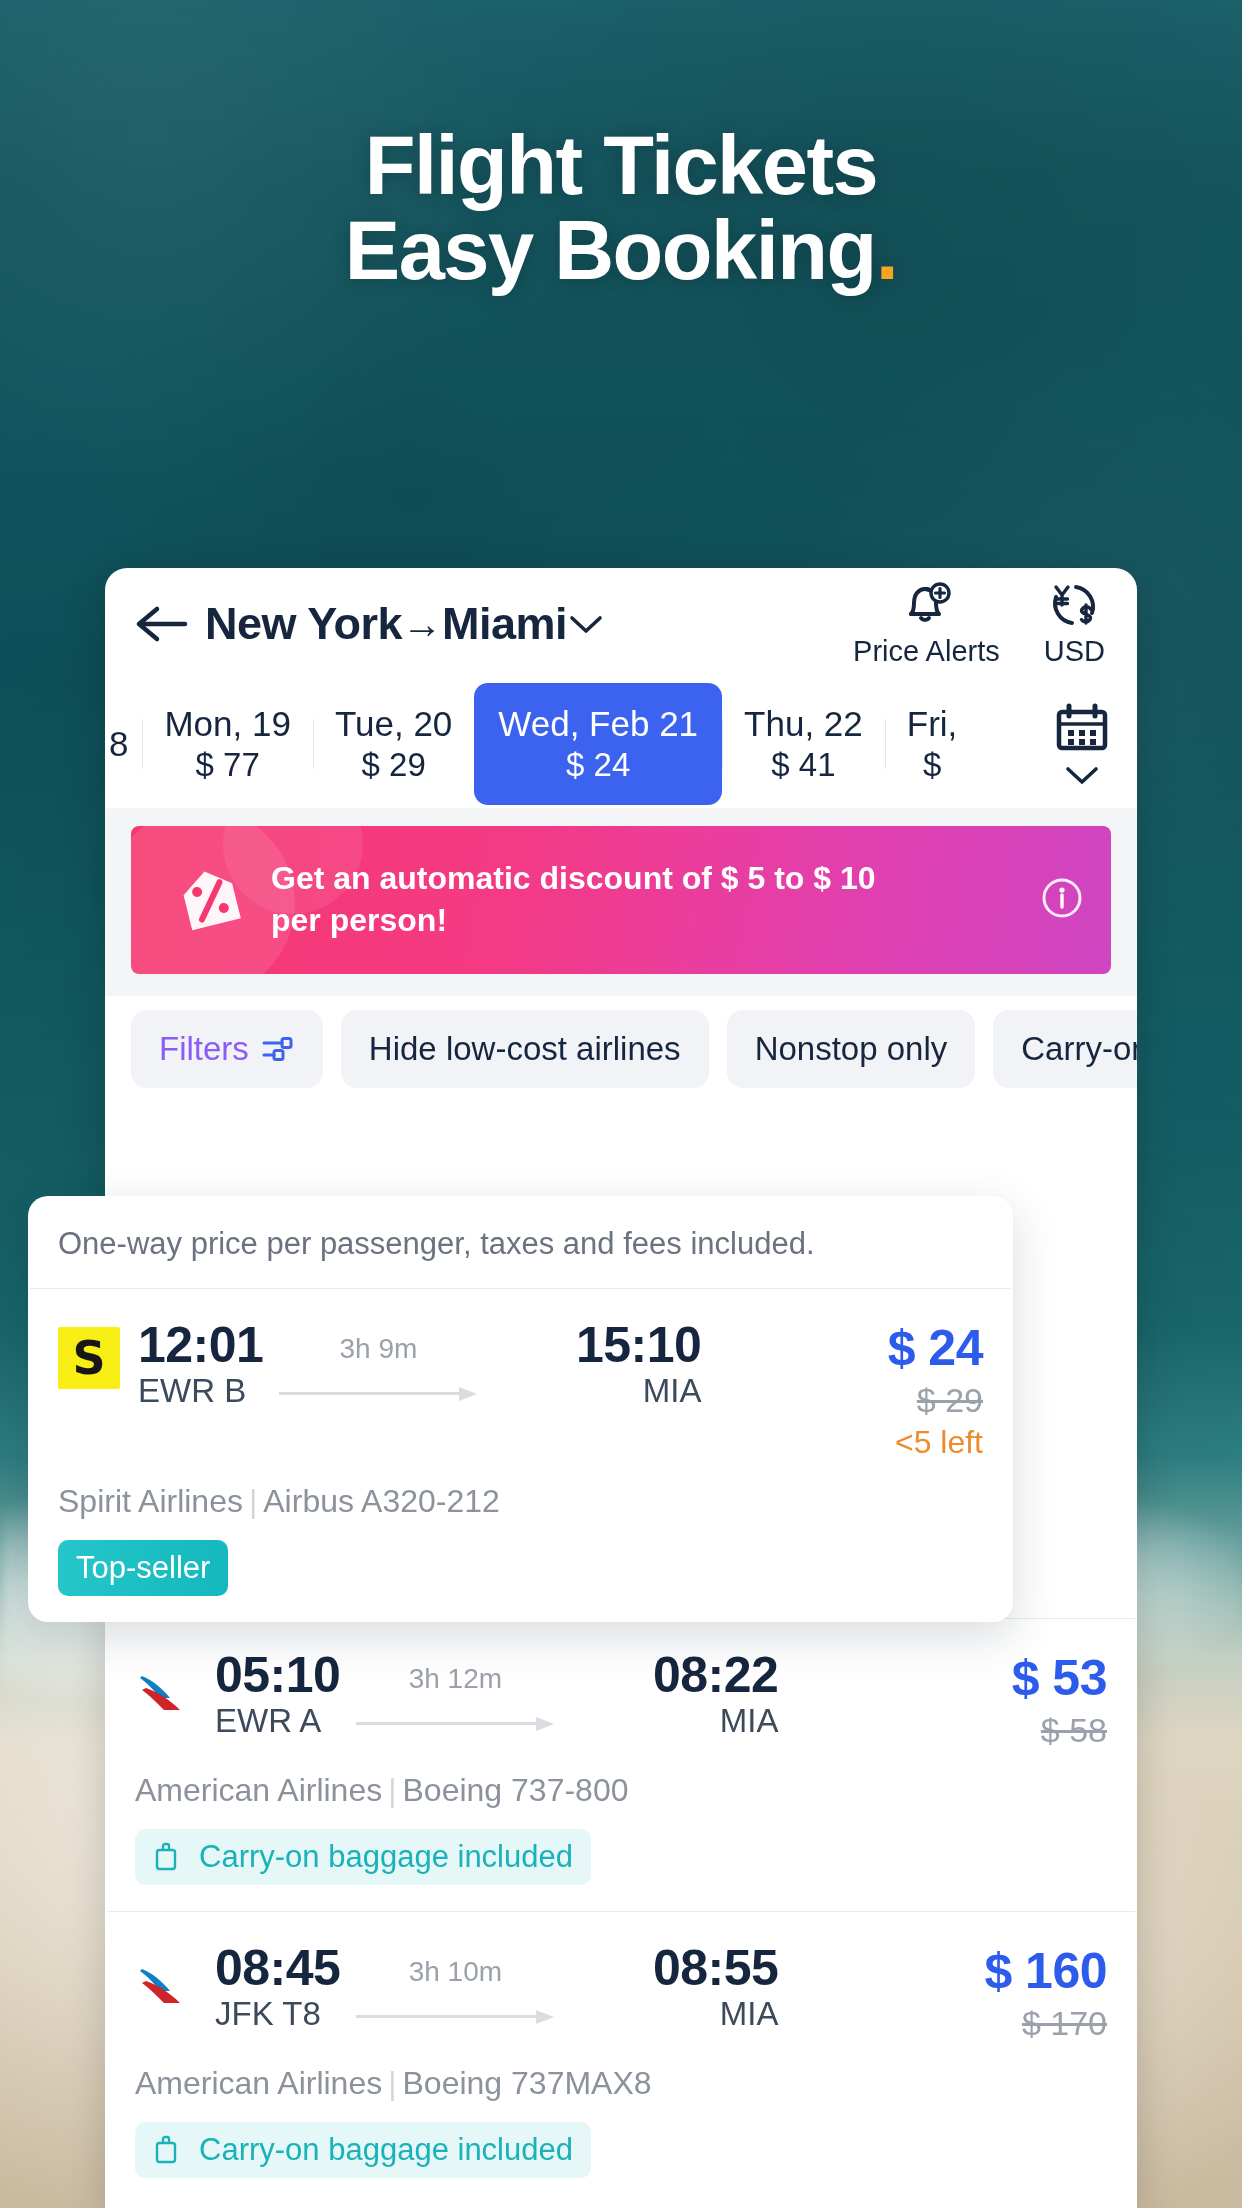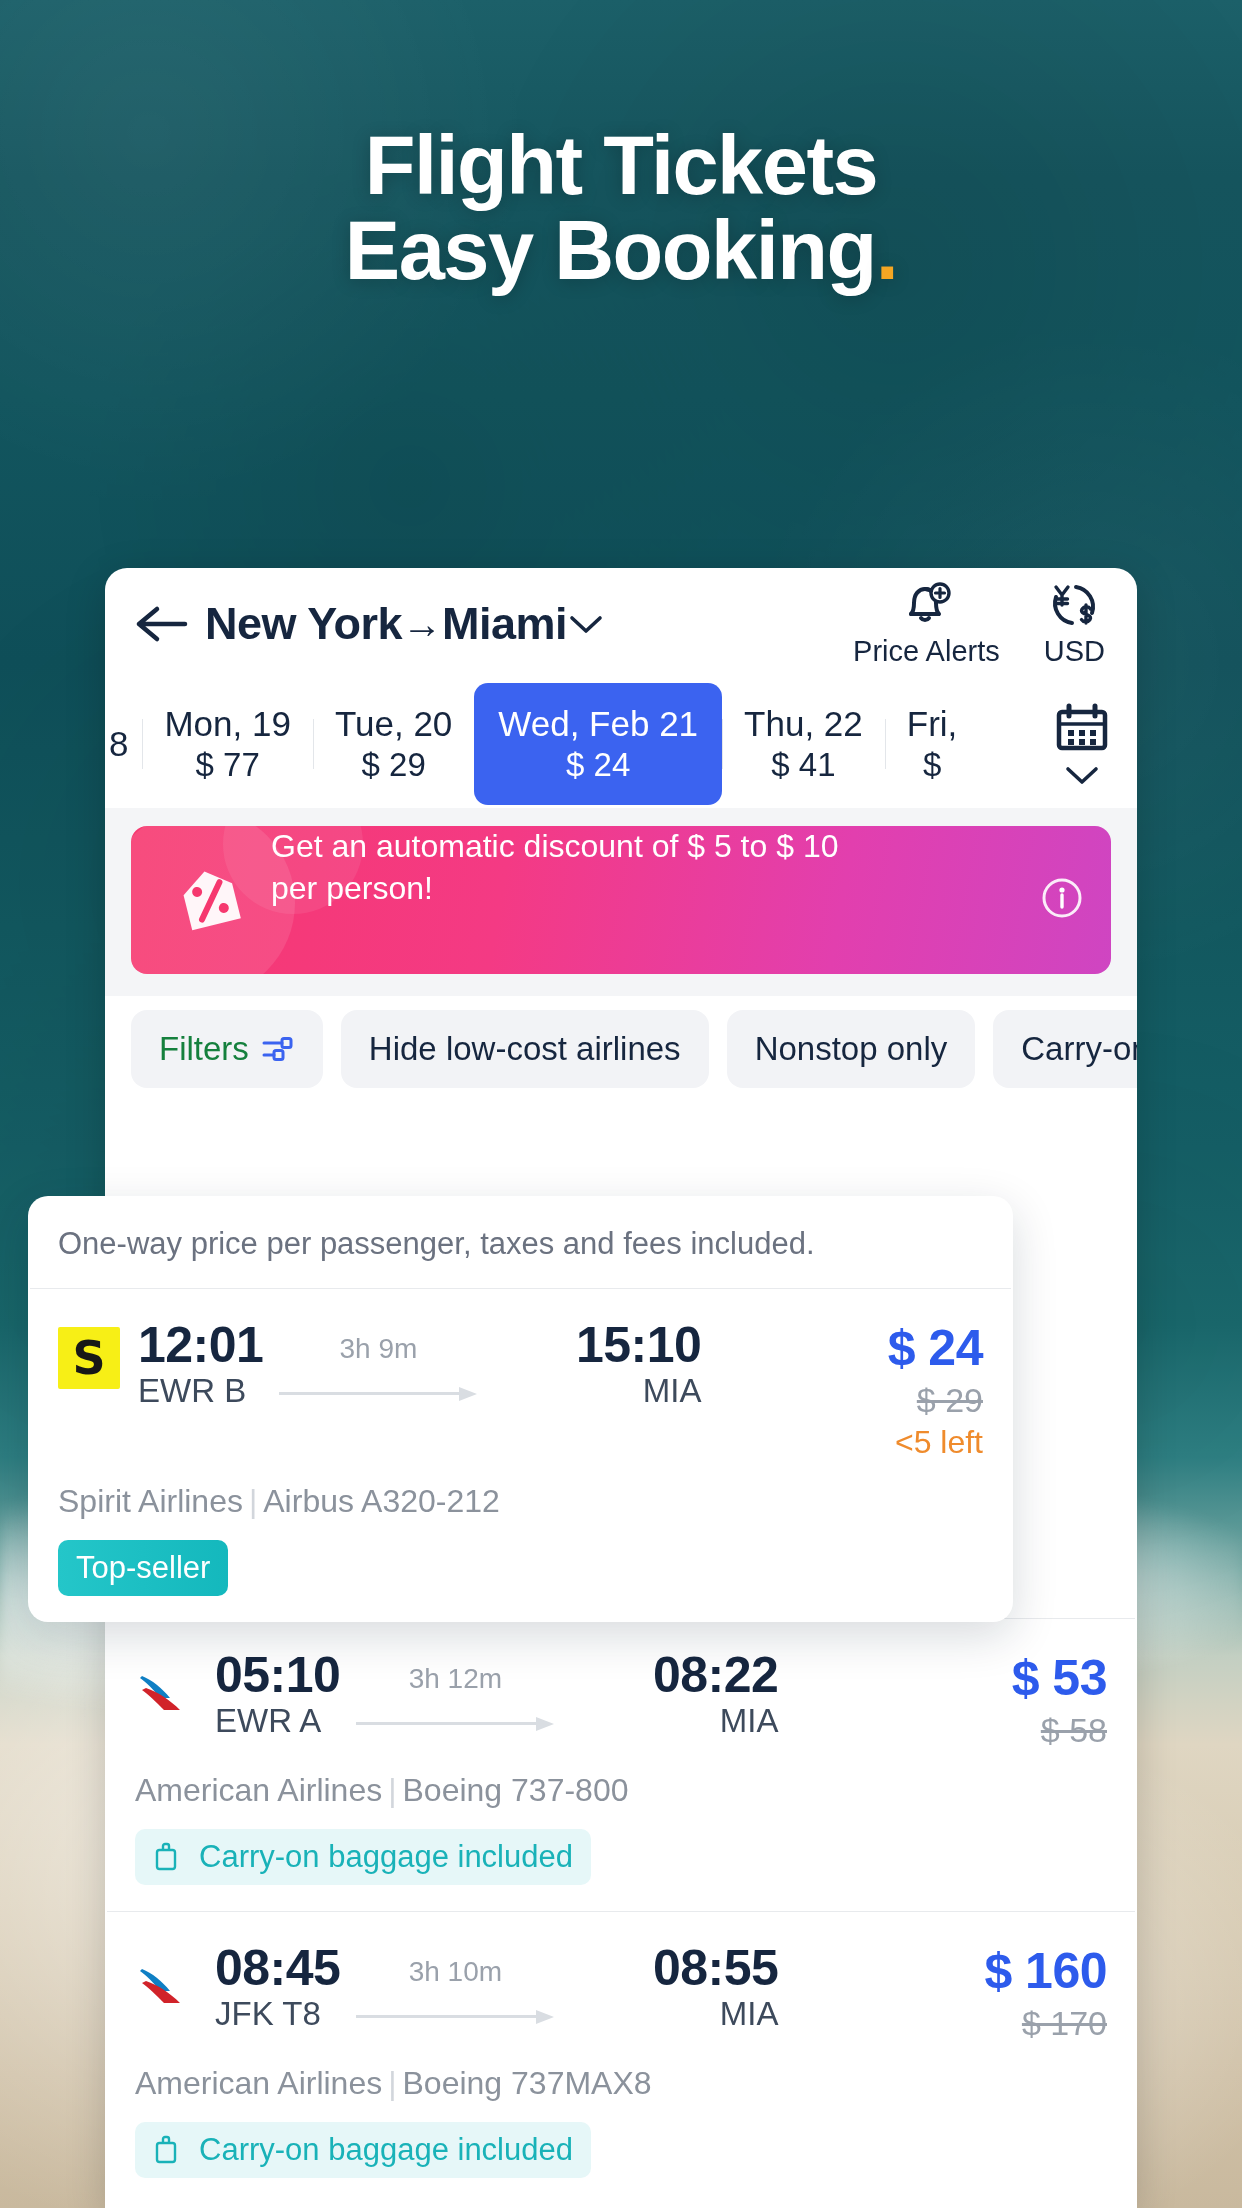--- a/index.html
+++ b/index.html
@@ -85,44 +85,44 @@
   .dcell .d2 { font-size:33px; }
   .dcell.sel { background:#3b63f0; color:#fff; border-radius:14px; padding:20px 24px; }
   .dcell.sel::before { display:none; }
   .dcell.clip { padding-left:0; padding-right:14px; }
   .cal { margin-left:auto; display:flex; flex-direction:column; align-items:center; gap:8px;
          padding-right:10px; }
 
   
   .promo-wrap { background:#f4f5f7; padding:18px 26px 22px; }
   .promo {
-    position:relative; height:148px; border-radius:16px; overflow:hidden;
+    position:relative; height:148px; border-radius:8px; overflow:hidden;
     background:linear-gradient(100deg,#f6386f 0%,#f43a84 38%,#e23fae 72%,#cf45c2 100%);
-    display:flex; padding:0 22px;
+    display:flex; align-items:center; padding:0 22px;font-weight:bold;
   }
   .promo .blob1 { position:absolute; left:-26px; top:-18px; width:190px; height:190px;
                   border-radius:50%; background:rgba(255,255,255,.10); }
   .promo .blob2 { position:absolute; left:92px; top:-52px; width:140px; height:140px;
                   border-radius:50%; background:rgba(255,255,255,.08); }
   .promo .ptxt { position:relative; color:#fff; font-size:32px; line-height:1.3;
                  margin-left:118px; max-width:620px; }
   .promo .pinfo { position:absolute; right:26px; top:50%; transform:translateY(-50%); }
   .promo .tag { position:absolute; left:40px; top:50%; transform:translateY(-50%); }
   .dots { position:absolute; left:50%; transform:translateX(-50%); bottom:8px;
           display:flex; gap:6px; }
   .dots i { display:block; width:26px; height:6px; border-radius:3px; background:#c9ccd2; }
   .dots i.on { background:#3b63f0; }
 
   
   .chips-wrap { background:#fff; padding:14px 26px 16px; }
   .chips { display:flex; gap:18px; }
   .chip { flex:0 0 auto; height:78px; border-radius:16px; background:#f2f3f6;
           display:flex; align-items:center; gap:12px; padding:0 28px;
           font-size:33px; color:#16263f; white-space:nowrap; }
-  .chip.blue { color:#15803d; }
+  .chip.blue { color:#8b5cf6; }
 
   
   .note { font-size:31px; color:#6b7280; padding:30px 30px 26px; }
   .rowsep { height:1px; background:#e8eaed; margin:0 2px; }
   .frow { padding:30px 30px 26px; }
   .ftop { display:flex; align-items:flex-start; }
   .logo { width:62px; height:62px; flex:0 0 auto; margin-top:8px;
           display:flex; align-items:center; justify-content:center; }
   .logo.spirit { background:#f7ef16; border-radius:2px; }
   .logo.spirit span { font-size:46px; font-weight:bold; color:#171717;

